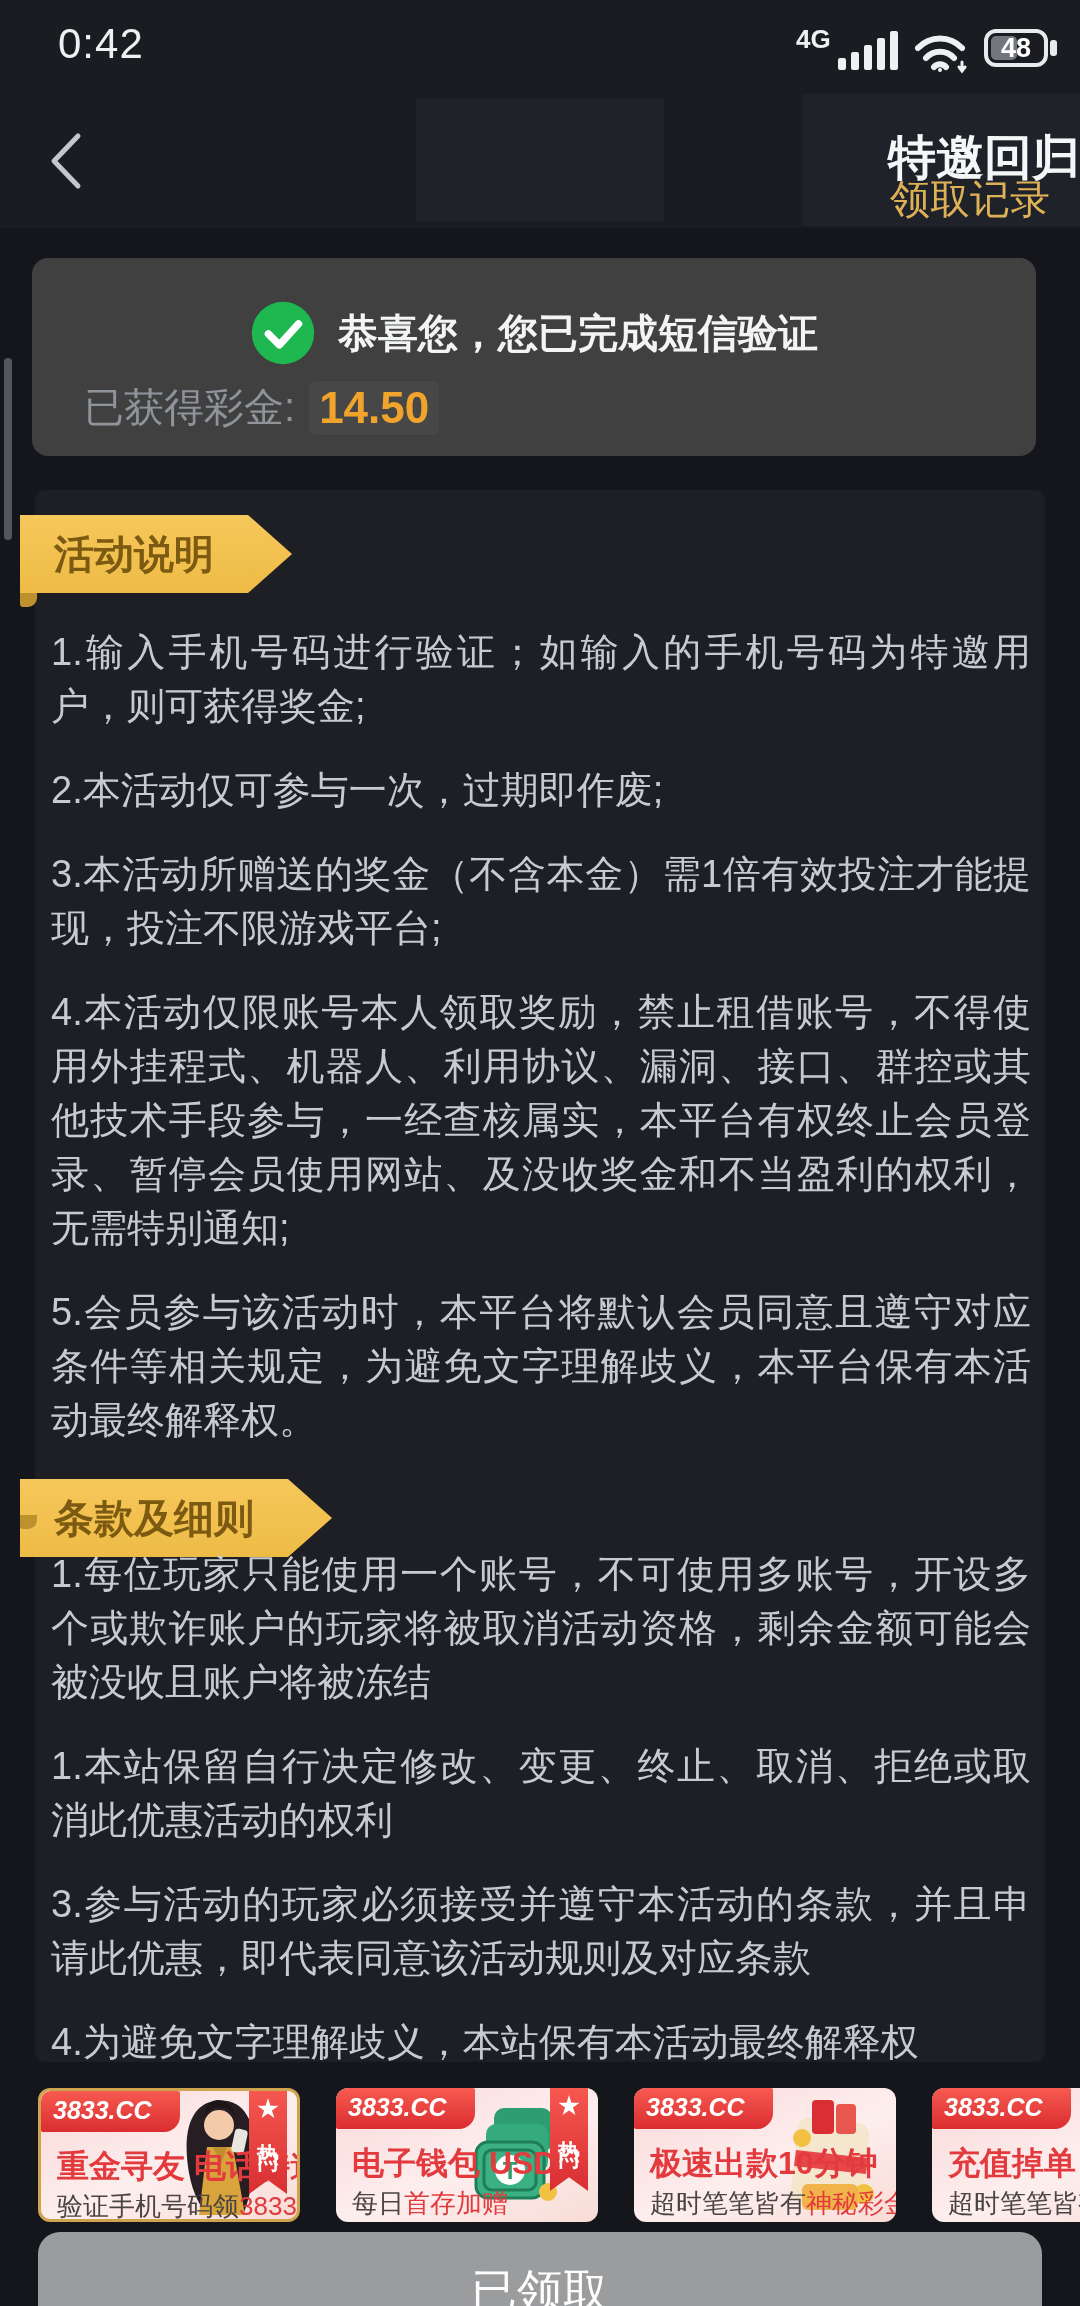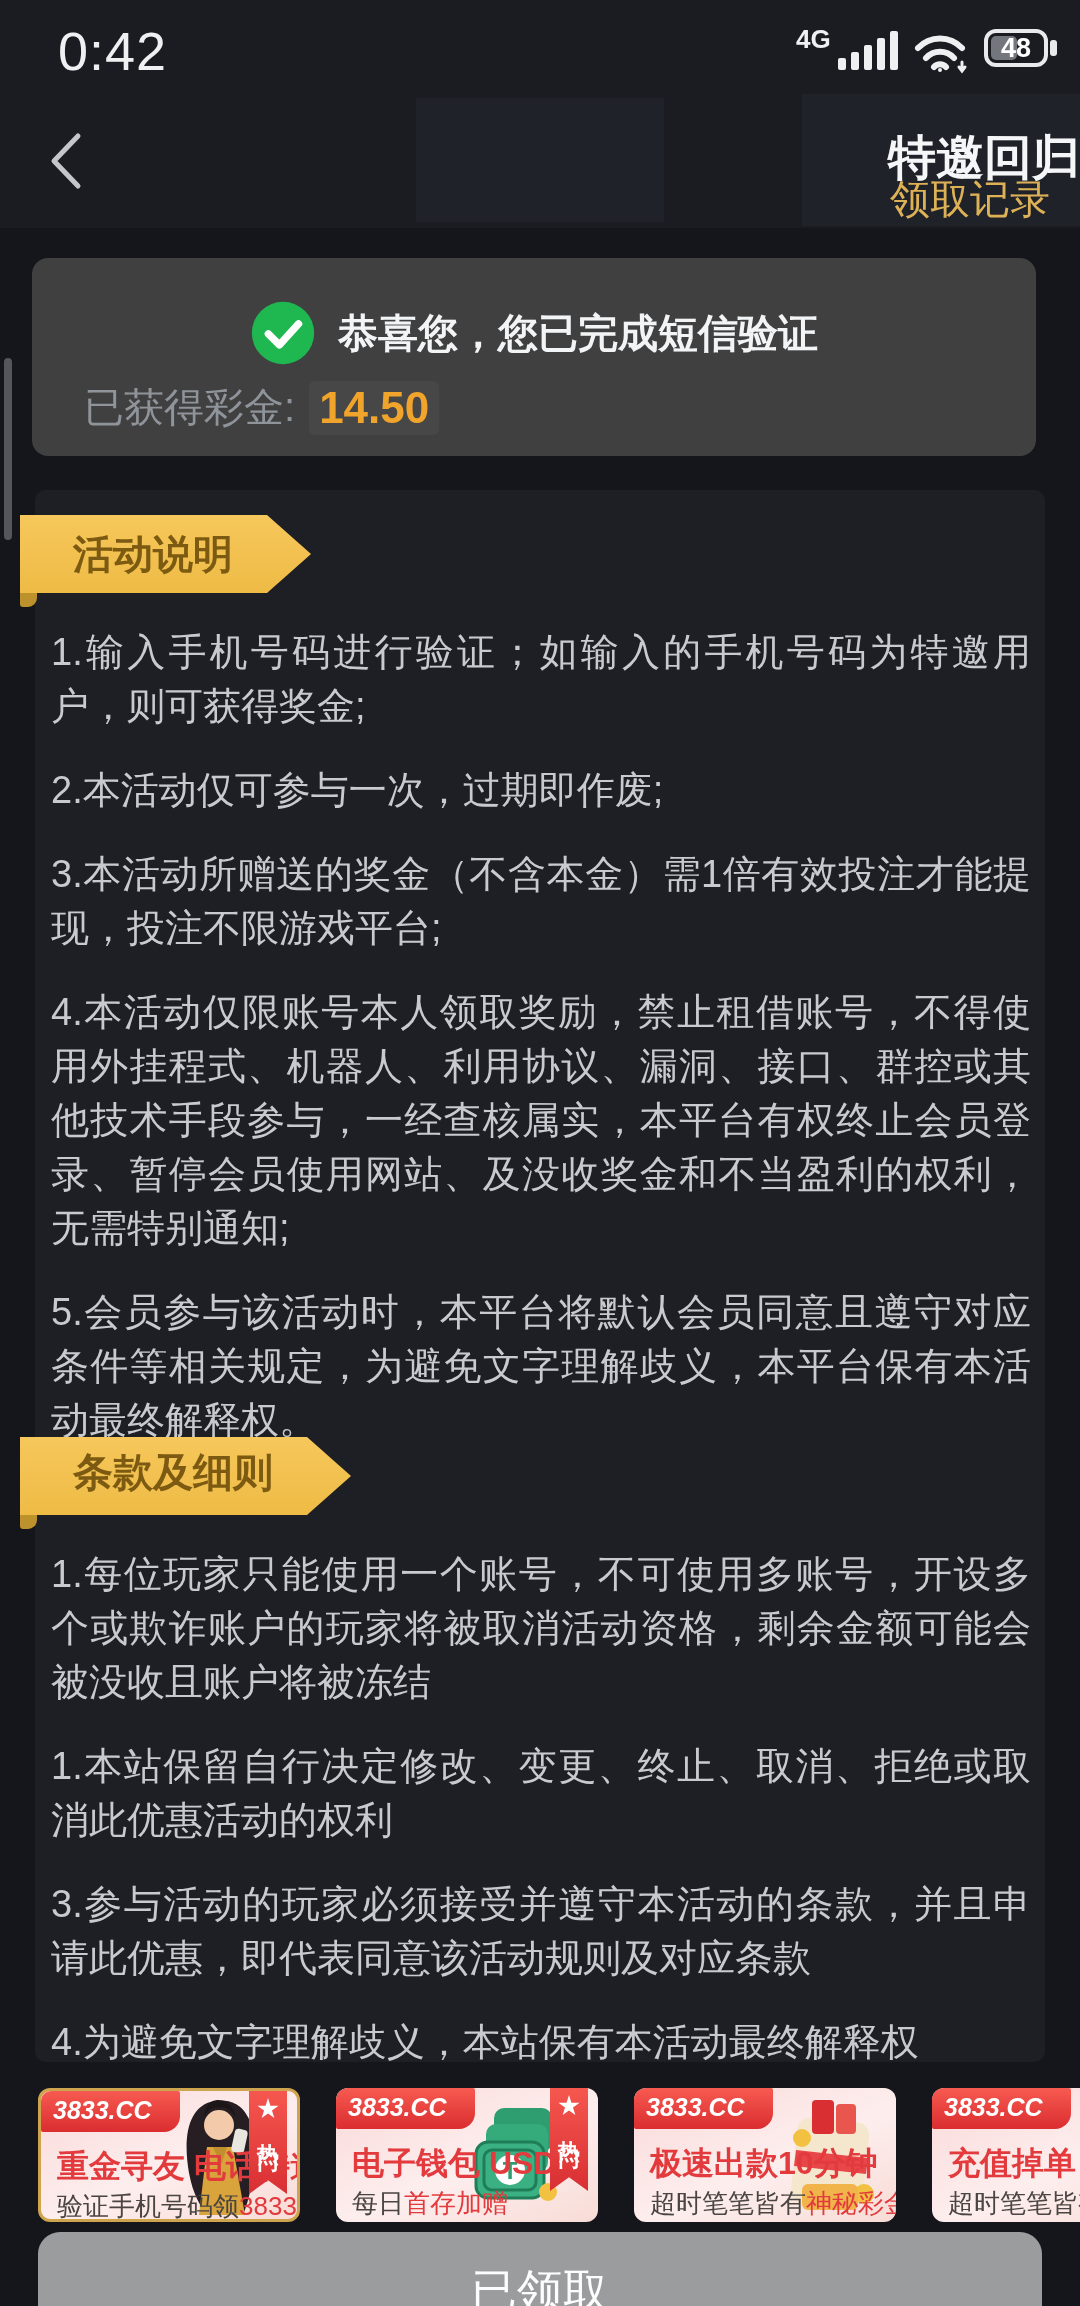--- a/index.html
+++ b/index.html
@@ -6,21 +6,21 @@
   body{
     width:1080px;height:2306px;overflow:hidden;position:relative;
     background:#15161b;
     font-family:"Liberation Sans","DejaVu Sans",sans-serif;
     -webkit-font-smoothing:antialiased;
   }
   .abs{position:absolute;}
 
   
   .status-bar{top:0;left:0;width:1080px;height:92px;background:#1a1c21;}
-  .status-time{left:58px;top:20px;font-size:54px;color:#eef0f2;font-weight:500;letter-spacing:1px;}
+  .status-time{left:58px;top:20px;font-size:42px;color:#eef0f2;font-weight:500;letter-spacing:1px;}
   .status-icons{right:16px;top:18px;width:270px;height:58px;}
 
   
   .header{top:92px;left:0;width:1080px;height:136px;background:#1a1c21;}
   .hdr-block-title{left:416px;top:6px;width:248px;height:124px;background:#20222a;}
   .hdr-block-action{left:802px;top:2px;width:278px;height:132px;background:#20222a;}
   .back-btn{left:40px;top:36px;width:60px;height:66px;cursor:pointer;}
   .page-title{left:0;top:34px;width:1080px;text-align:right;font-size:48px;font-weight:bold;color:#f5f6f8;}
   .header-action{right:30px;top:40px;font-size:40px;color:#ddb156;cursor:pointer;margin-top:40px;}
 
@@ -31,26 +31,26 @@
   .bonus-row{position:absolute;left:52px;top:122px;display:flex;align-items:center;gap:14px;text-align:center;}
   .bonus-label{font-size:40px;color:#8f939a;}
   .bonus-value{font-size:44px;font-weight:bold;color:#f1a42c;background:rgba(255,255,255,0.04);padding:2px 10px;border-radius:6px;}
 
   
   .scroll-thumb{left:4px;top:358px;width:8px;height:182px;border-radius:5px;background:#54565c;}
 
   
   .content-panel{top:490px;left:35px;width:1010px;height:1572px;background:#1d1f25;border-radius:10px;}
   .ribbon{position:absolute;height:78px;line-height:78px;background:linear-gradient(180deg,#f6c75b,#eebb45);
-    color:#7c5a11;font-size:40px;font-weight:bold;padding:0 78px 0 53px;white-space:nowrap;
+    color:#7c5a11;font-size:40px;font-weight:bold;padding:0 78px 0 34px;white-space:nowrap;
     clip-path:polygon(0 0,calc(100% - 44px) 0,100% 50%,calc(100% - 44px) 100%,0 100%);}
   .ribbon-fold{position:absolute;width:17px;height:14px;background:#bd922c;border-radius:0 0 9px 3px;}
   .ribbon1{top:25px;left:-15px;}
   .fold1{top:103px;left:-15px;}
-  .ribbon2{top:947px;left:-15px;font-family:Liberation Mono, monospace;}
+  .ribbon2{top:989px;left:-15px;}
   .fold2{top:1025px;left:-15px;}
   .rules{position:absolute;left:16px;width:980px;}
   .rules-1{top:135px;}
   .rules-2{top:1057px;}
   .rules p{margin:0 0 30px 0;font-size:38px;line-height:54px;color:#c8cacf;text-align:justify;}
 
   
   .banner-row{top:2088px;left:38px;width:1042px;height:136px;display:flex;gap:36px;overflow:hidden;}
   .banner{position:relative;flex:none;width:262px;height:134px;border-radius:12px;overflow:hidden;
     background:linear-gradient(155deg,#fad9d8 0%,#fdeeee 55%,#f8dcd6 100%);cursor:pointer;box-sizing:border-box;}

